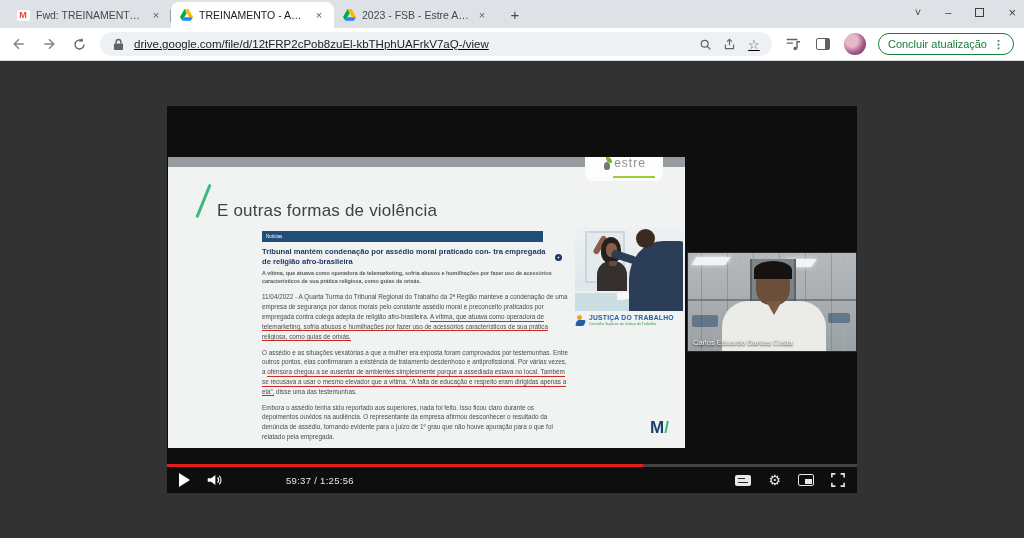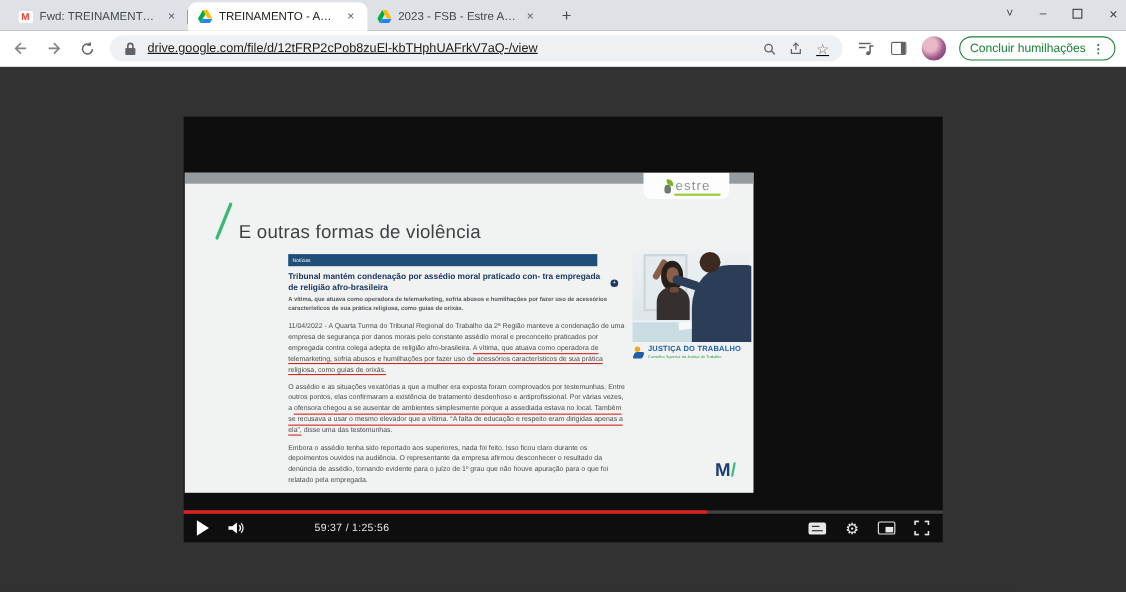--- a/index.html
+++ b/index.html
@@ -32,21 +32,21 @@
   .sidepanel-ic { width:14px; height:12px; border:1.5px solid #5f6368; border-radius:2px; position:relative; }
   .sidepanel-ic::after { content:""; position:absolute; right:0; top:0; bottom:0; width:4px; background:#5f6368; }
 
   
   .page { position:absolute; left:0; top:61px; width:1024px; height:477px; background:#323232; }
   .video { position:absolute; left:167px; top:106px; width:690px; height:387px; background:#0e0e0e; }
 
   
   .slide { position:absolute; left:1px; top:51px; width:517px; height:291px; background:#f1f2f2; overflow:hidden; }
   .slide-band { position:absolute; left:0; top:0; width:100%; height:10px; background:#959b9e; }
-  .logo-tab { position:absolute; right:22px; top:0; width:78px; height:24px; background:#fdfdfd; border-radius:0 0 8px 8px; display:flex; align-items:center; justify-content:center; gap:3px; }
+  .logo-tab { position:absolute; right:22px; top:0; width:78px; height:24px; background:#fdfdfd; border-radius:0 0 8px 8px; display:flex; justify-content:center; gap:3px; }
   .logo-sprout { width:9px; height:13px; position:relative; }
   .logo-sprout::before { content:""; position:absolute; left:2px; top:5px; width:6px; height:8px; background:#6f7a6f; border-radius:50% 50% 40% 40%; }
   .logo-sprout::after { content:""; position:absolute; left:4px; top:0px; width:6px; height:6px; background:#7ab51d; border-radius:0 80% 0 80%; }
   .logo-word { font-size:12px; color:#8d9294; letter-spacing:1px; line-height:1; }
   .logo-underline { position:absolute; right:30px; top:19px; width:42px; height:2px; background:#9ccb3b; }
   .title-row { position:absolute; left:34px; top:24px; display:flex; align-items:center; gap:12px; }
   .title-slash { width:3px; height:36px; background:#3bb87a; transform:rotate(22deg); border-radius:2px; }
   .slide-title { font-size:17px; color:#3f4245; letter-spacing:0.2px;margin-top:20px; }
 
   .news { position:absolute; left:94px; top:74px; width:308px; }
@@ -207,21 +207,21 @@
         <path d="M2 4h12M2 8h7" stroke="#5f6368" stroke-width="1.6"></path>
         <circle cx="11.5" cy="14" r="2" fill="#5f6368"></circle>
         <path d="M13.5 14V6.5H17" stroke="#5f6368" stroke-width="1.6" fill="none"></path>
       </svg>
   </span>
   <span class="nav-ic">
       <span class="sidepanel-ic"></span>
     </span>
   <span class="avatar"></span>
   <div class="update-pill">
-    <span>Concluir humilhações</span>
+    <span>Concluir atualização</span>
     <span class="dots">⋮</span>
   </div>
 </div>
 
 <div class="page">
   <div class="video" style="top:45px;">
 
     <div class="slide">
       <div class="slide-band"></div>
       <div class="logo-tab">
@@ -273,20 +273,34 @@
           <div class="court-sub">Conselho Superior da Justiça do Trabalho</div>
         </span>
       </div>
 
       <div class="brand">
         <span class="brand-m">M</span>
           <span class="brand-slash">/</span>
       </div>
     </div>
 
+    <div class="webcam">
+      <div class="glass"></div>
+      <div class="light l1"></div>
+      <div class="light l2"></div>
+      <div class="doorway"></div>
+      <div class="rail"></div>
+      <div class="glow g1"></div>
+      <div class="glow g2"></div>
+      <div class="cam-shirt"></div>
+      <div class="cam-head"></div>
+      <div class="cam-hair"></div>
+      <div class="cam-collar"></div>
+      <div class="cam-name">Carlos Eduardo Dantas Costa</div>
+    </div>
 
     <div class="progress">
       <div class="progress-played"></div>
     </div>
     <div class="ctrl-row">
       <span class="play-btn"></span>
       <span class="vol">
         <svg width="17" height="14" viewBox="0 0 20 16">
             <path d="M2 6v4h4l5 4V2L6 6z" fill="#ffffff"></path>
             <path d="M13.5 5a4 4 0 0 1 0 6" stroke="#ffffff" stroke-width="1.5" fill="none"></path>

